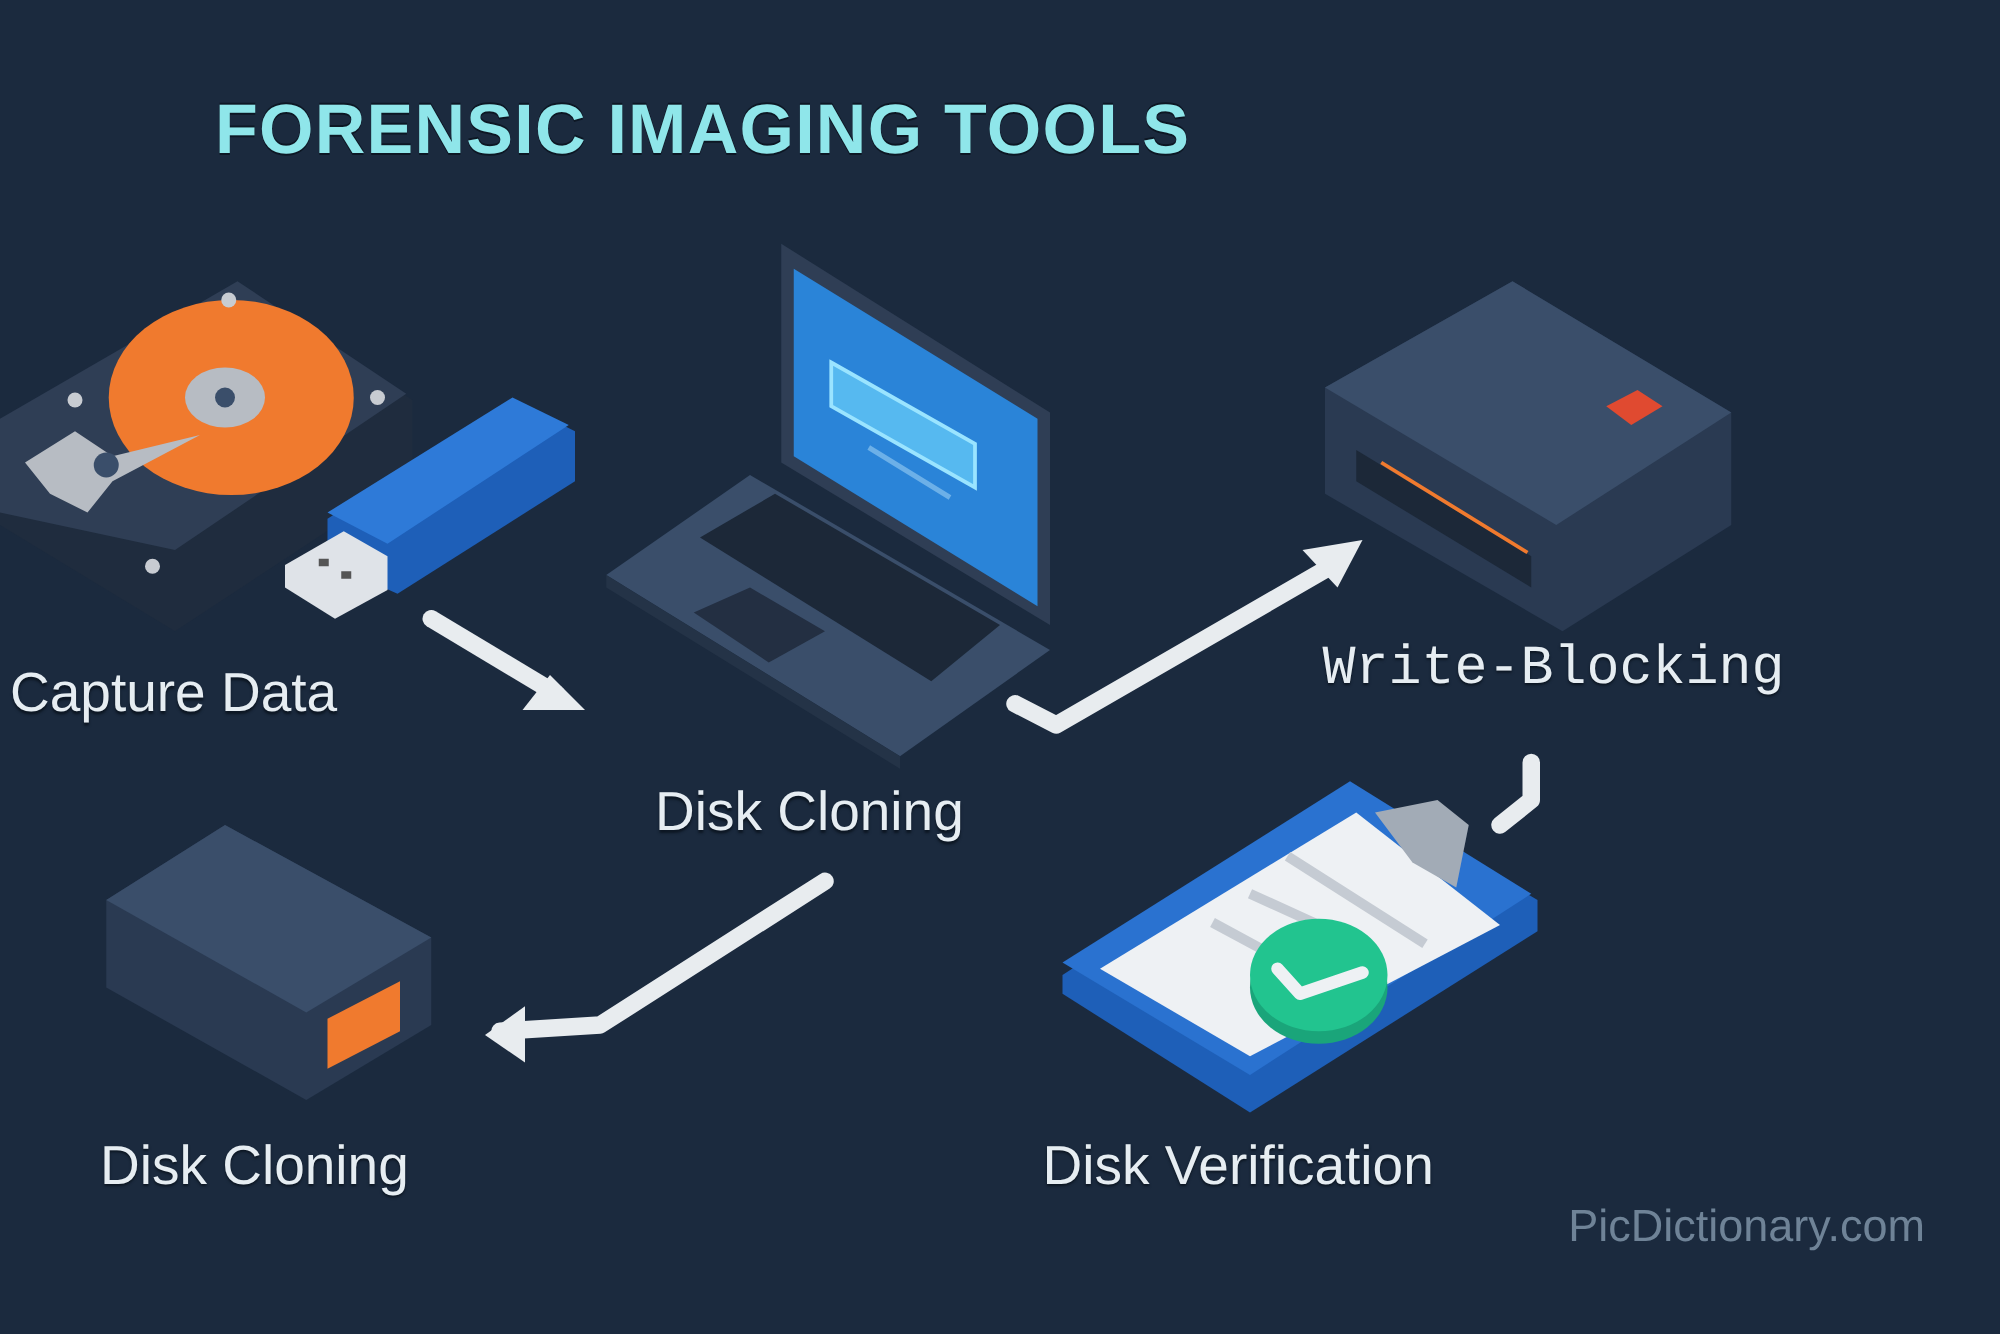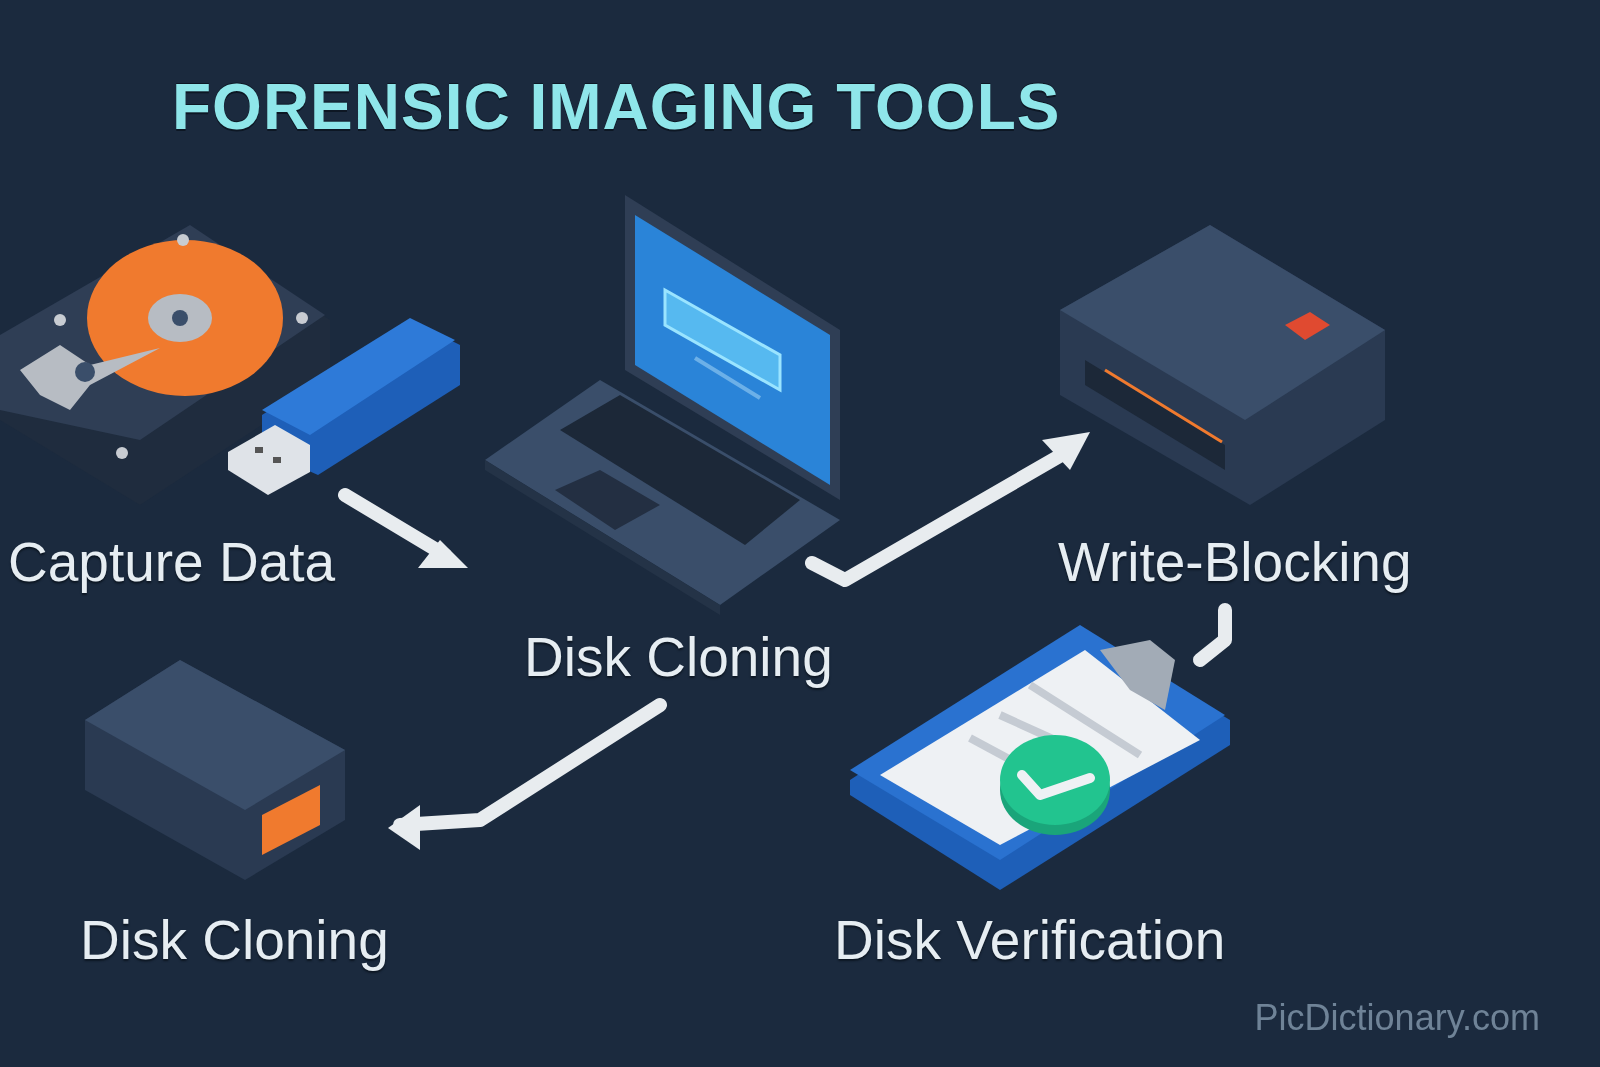--- a/index.html
+++ b/index.html
@@ -4,31 +4,31 @@
 <style>
   html, body { margin:0; padding:0; }
   body {
     width:1600px; height:1067px; overflow:hidden;
     background:#1b2a3e;
     position:relative;
     font-family:"Liberation Sans", "DejaVu Sans", sans-serif;
   }
   .title {
     position:absolute; left:172px; top:70px;
-    font-size:64px; font-weight:bold; letter-spacing:1px;
+    font-size:56px; font-weight:bold; letter-spacing:1px;
     color:#8fe6ea;
     text-shadow: 0 2px 0 #0d1724, 0 -1px 0 #0d1724;
     white-space:nowrap;
   }
   .label {
-    position:absolute; color:#e6edf2; font-size:55px; white-space:nowrap;
+    position:absolute; color:#e6edf2; font-size:44px; white-space:nowrap;
     text-shadow: 0 2px 2px #0c1622;
   }
   .watermark {
-    position:absolute; right:60px; top:960px; font-size:36px; color:#6f8397;margin-top:37px;
+    position:absolute; right:60px; top:960px; font-size:36px; color:#6f8397;
   }
   svg.art { position:absolute; left:0; top:0; }
 </style>
 </head>
 <body>
 
 <div class="title">FORENSIC IMAGING TOOLS</div>
 
 <svg class="art" width="1600" height="1067" viewBox="0 0 1600 1067">
 
@@ -100,17 +100,17 @@
   </g>
   <g fill="#e8ecef">
     <polygon points="468,568 418,568 440,540"></polygon>
     <polygon points="1090,432 1042,440 1070,470"></polygon>
     <polygon points="388,828 420,805 420,850"></polygon>
   </g>
 </svg>
 
 <div class="label" style="left:8px;top:530px;">Capture Data</div>
 <div class="label" style="left:524px;top:625px;">Disk Cloning</div>
-<div class="label" style="left:1058px;top:530px;">Write-Blocking</div>
+<div class="label" style="left:1058px;top:510px;font-family:Liberation Mono, monospace;">Write-Blocking</div>
 <div class="label" style="left:834px;top:908px;">Disk Verification</div>
 <div class="label" style="left:80px;top:908px;">Disk Cloning</div>
 
 <div class="watermark">PicDictionary.com</div>
 
 </body></html>

